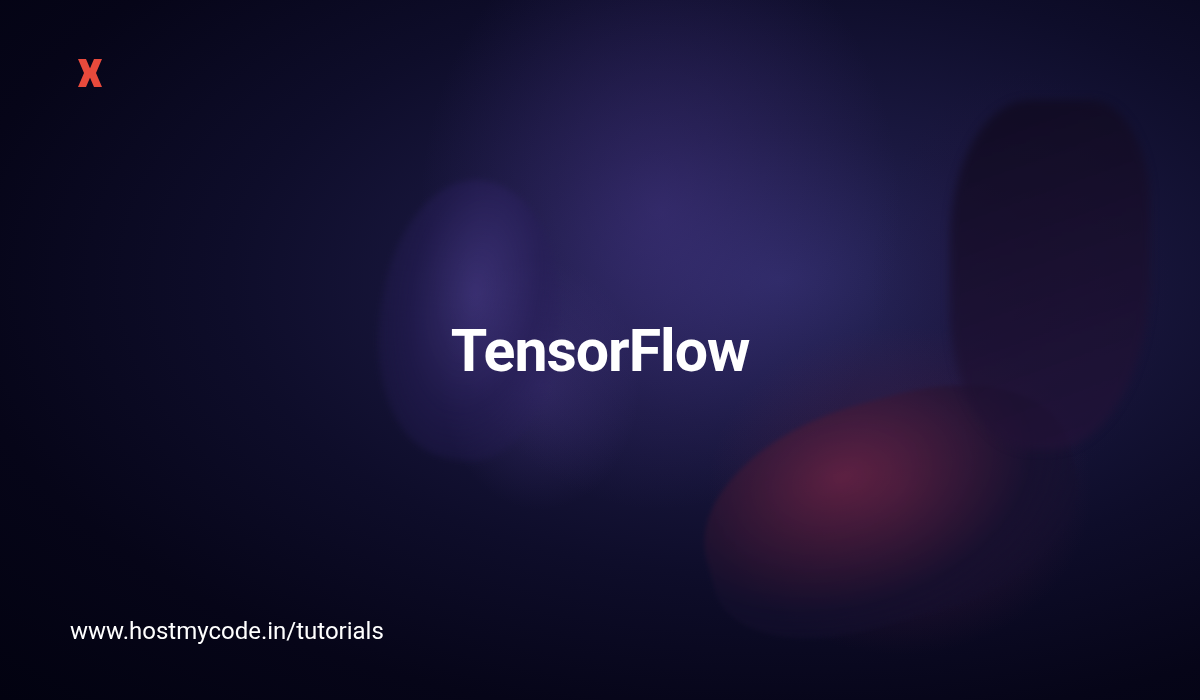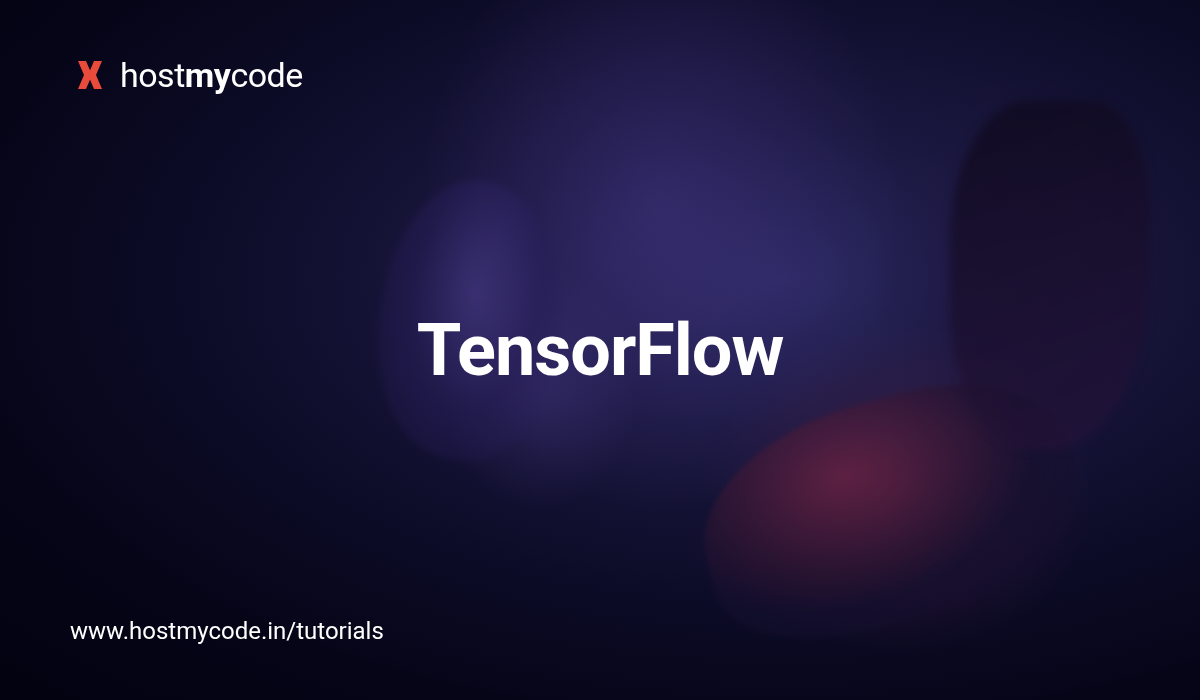--- a/index.html
+++ b/index.html
@@ -93,21 +93,21 @@
     
     .logo-text .bold {
       font-weight: 700;
     }
     
     .main-title {
       position: absolute;
       top: 50%;
       left: 50%;
       transform: translate(-50%, -50%);
-      font-size: 72px;
+      font-size: 59px;
       font-weight: 700;
       color: #ffffff;
       letter-spacing: -1px;
       z-index: 10;
       white-space: nowrap;
     }
     
     .footer-url {
       position: absolute;
       bottom: 55px;
@@ -126,20 +126,17 @@
 <div class="bg-shape2"></div>
 <div class="bg-shape3"></div>
 
 <div class="logo-container">
   <div class="logo-icon">
     <svg viewBox="0 0 40 36" xmlns="http://www.w3.org/2000/svg">
       <path d="M 8 4 L 16 4 L 22 18 L 16 32 L 8 32 L 14 18 Z" fill="#E84A3C"></path>
       <path d="M 24 4 L 32 4 L 26 18 L 32 32 L 24 32 L 18 18 Z" fill="#E84A3C"></path>
     </svg>
   </div>
-  <div class="logo-text">
-    <span>host</span><span class="bold">my</span><span>code</span>
-  </div>
 </div>
 
 <div class="main-title">TensorFlow</div>
 
 <div class="footer-url">www.hostmycode.in/tutorials</div>
 
 </body></html>

